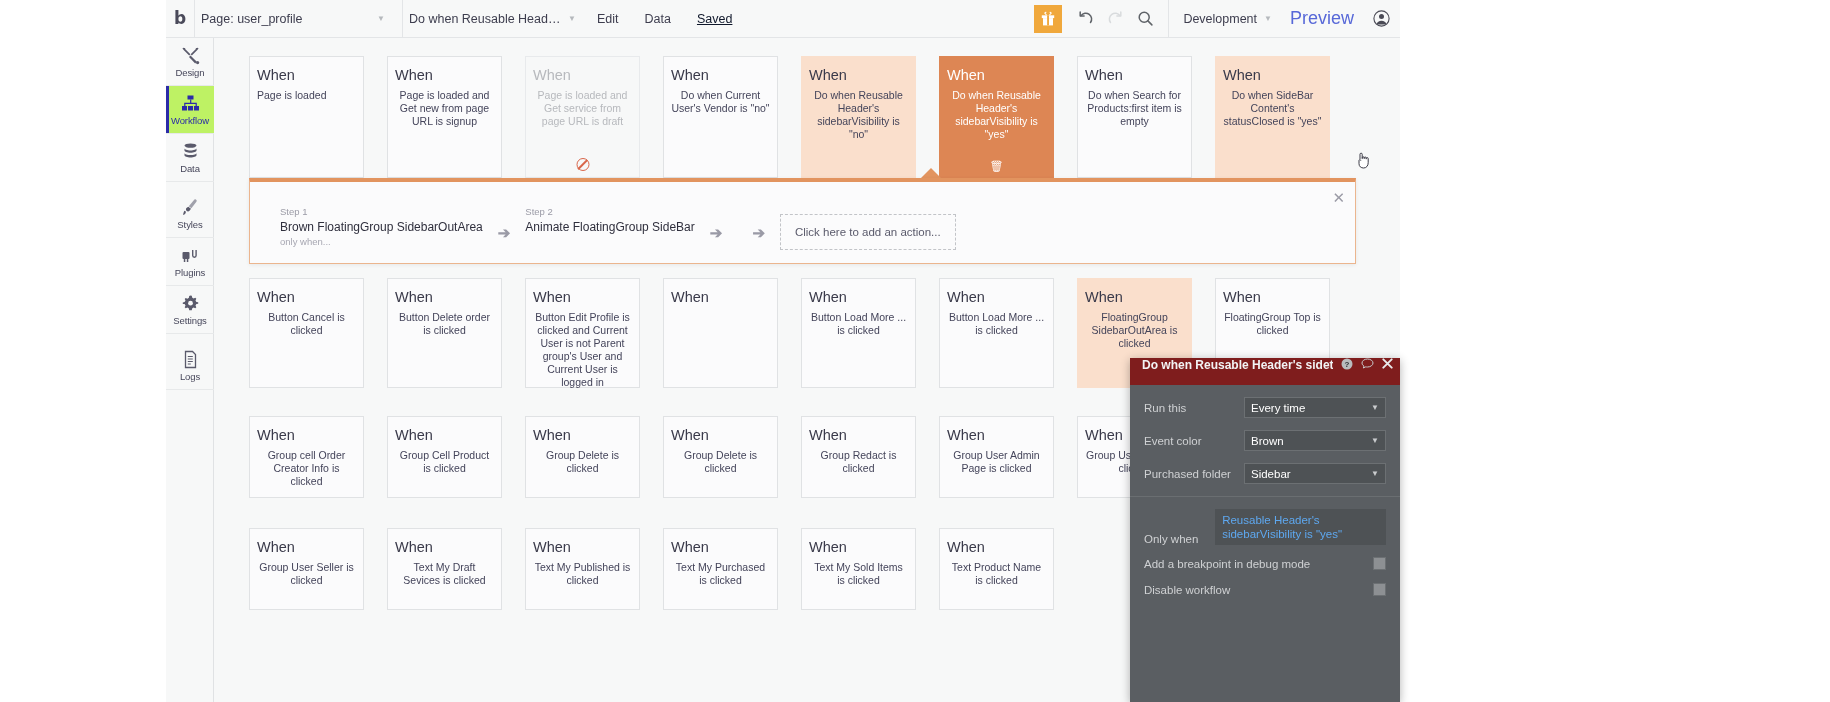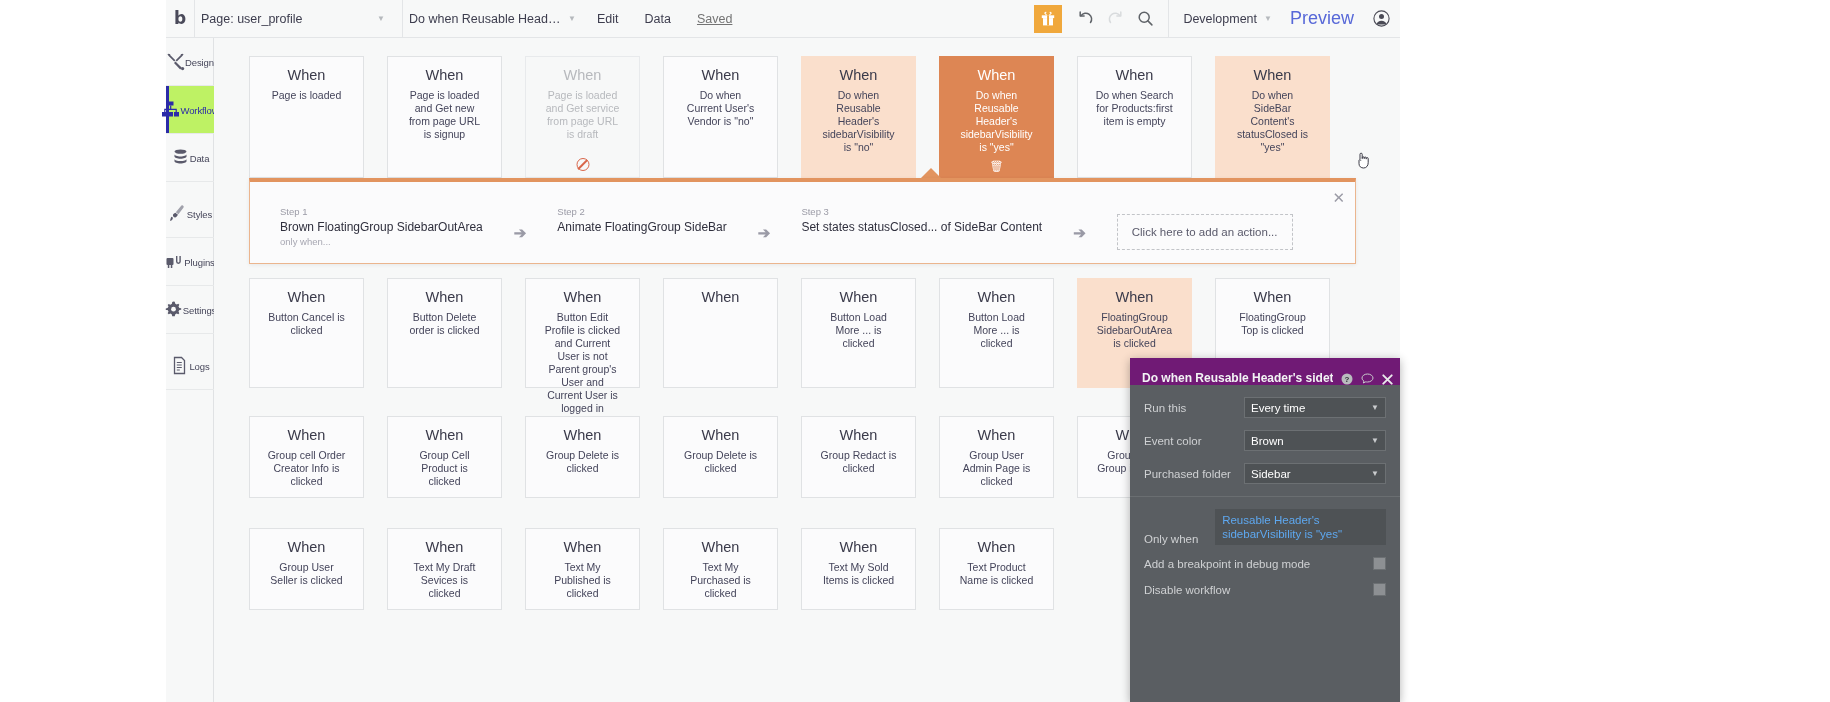--- a/index.html
+++ b/index.html
@@ -36,21 +36,21 @@
     margin-left: 6px; color: #b6b9bd; font-size: 8px; line-height: 1;
   }
   .tb-page { width: 208px; }
   .tb-page .lbl { width: 170px; }
   .tb-event { width: 182px; }
   .tb-event .lbl { width: 155px; text-overflow: ellipsis; }
   .tb-link {
     height: 38px; display: flex; align-items: center; padding: 0 13px;
     font-size: 12.5px; color: #3d3d4e; cursor: pointer;
   }
-  .tb-saved { color: #737373; cursor: default; text-decoration: underline; }
+  .tb-saved { color: #0f172a; cursor: default; text-decoration: underline; }
   .tb-spacer { flex: 1 1 auto; }
   .gift-btn {
     width: 28px; height: 28px; background: #f0a83c; margin-right: 10px;
     display: flex; align-items: center; justify-content: center; cursor: pointer;
     flex: 0 0 auto;
   }
   .gift-btn svg { display: block; }
   .icon-btn {
     width: 26px; height: 26px; display: flex; align-items: center; justify-content: center;
     cursor: pointer; flex: 0 0 auto; margin-right: 4px;
@@ -71,21 +71,21 @@
     cursor: pointer; margin-right: 4px;
   }
 
   
   .rail {
     position: absolute; left: 166px; top: 38px; width: 48px; height: 664px;
     background: #f7f8f8; border-right: 1px solid #e0e2e4;
   }
   .rail-item {
     position: relative; height: 48px; width: 48px;
-    display: flex; flex-direction: row; align-items: center; justify-content: center;
+    display: flex; flex-direction: column; align-items: center; justify-content: center;
     border-bottom: 1px solid #e7e9ea; cursor: pointer;
     color: #5a5a6b;
   }
   .rail-item .ri-icon { height: 20px; display: flex; align-items: center; justify-content: center; }
   .rail-item .ri-lbl { font-size: 9.5px; margin-top: 2px; letter-spacing: -.1px; color: #46465a; }
   .rail-item.active { background: #bef264; }
   .rail-item.active:before {
     content: ""; position: absolute; left: 0; top: 0; bottom: 0; width: 3px; background: #2b2ba8;
   }
   .rail-item.active .ri-lbl { color: #2b2ba8; }
@@ -98,22 +98,22 @@
   
   .canvas {
     position: absolute; left: 214px; top: 38px; width: 1186px; height: 664px;
     background: #f7f8f8; overflow: hidden;
   }
 
   .row { position: absolute; left: 0; display: flex; gap: 23px; padding-left: 35px; }
 
   .card {
     width: 115px; background: #fbfbfc; border: 1px solid #e0e2e4;
-    display: flex; flex-direction: column; align-items: center;
-    padding: 10px 17px 8px; position: relative;
+    display: flex; flex-direction: column; align-items: flex-start;
+    padding: 10px 7px 8px; position: relative;
   }
   .card .when {
     font-size: 14.5px; color: #3a3a4a; font-weight: 400; margin-bottom: 6px;
   }
   .card .cond {
     font-size: 10.5px; line-height: 13px; color: #44445a; text-align: center;
   }
   .card.dim { background: #f7f8f8; border-color: #e8eaec; }
   .card.dim .when, .card.dim .cond { color: #b7b9bd; }
   .card.light { background: #fadfcc; border-color: #fadfcc; }
@@ -152,21 +152,21 @@
   .steps-arrow {
     position: absolute; left: 707px; top: 130px; width: 0; height: 0;
     border-left: 10px solid transparent; border-right: 10px solid transparent;
     border-bottom: 10px solid #e2945f;
   }
   .steps-close {
     position: absolute; right: 10px; top: 8px; font-size: 15px; color: #9b9ba6;
     cursor: pointer; line-height: 1;
   }
   .steps-inner {
-    display: flex; align-items: flex-start; padding: 24px 0 0 30px; gap: 16px;
+    display: flex; align-items: flex-start; padding: 24px 0 0 30px; gap: 0;
   }
   .step { position: relative; }
   .step .num { font-size: 9.5px; color: #9b9ba6; margin-bottom: 3px; }
   .step .desc { font-size: 12px; color: #2f2f3d; white-space: nowrap; }
   .step .sub { font-size: 9.5px; color: #a7a7b2; margin-top: 2px; }
   .step-arrow {
     align-self: center; margin: 0 15px; color: #9a9aa6; font-size: 15px;
     padding-top: 10px; font-weight: 700;
   }
   .add-action {
@@ -175,21 +175,21 @@
     cursor: pointer; white-space: nowrap;
   }
 
   
   .prop-panel {
     position: absolute; left: 1130px; top: 358px; width: 270px; height: 344px;
     background: #5a5e62; box-shadow: 0 2px 9px rgba(0,0,0,.3);
     font-size: 11.5px; color: #e7e8ea;
   }
   .prop-head {
-    height: 27px; background: #701a75; display: flex; align-items: flex-end;
+    height: 27px; background: #7f1d1d; display: flex; align-items: flex-start;
     padding: 0 7px 0 12px;
   }
   .prop-title { flex: 1 1 auto; font-size: 12px; font-weight: 700; color: #f2f3f4; white-space: nowrap; overflow: hidden; }
   .prop-head .hicon { margin-left: 8px; cursor: pointer; display: flex; align-items: center; }
   .prop-body { padding: 12px 14px 0 14px; }
   .prow { display: flex; align-items: center; margin-bottom: 12px; }
   .prow .plabel { width: 100px; color: #cfd1d3; font-size: 11.5px; }
   .pselect {
     flex: 1 1 auto; height: 21px; background: #4e5255; border: 1px solid #6c7073;
     display: flex; align-items: center; padding: 0 6px; color: #fff; font-size: 11.5px;
@@ -428,24 +428,20 @@
           <div class="sub">only when...</div>
         </div>
         <div class="step-arrow">➔</div>
 
         <div class="step">
           <div class="num">Step 2</div>
           <div class="desc">Animate FloatingGroup SideBar</div>
         </div>
         <div class="step-arrow">➔</div>
 
-        <div class="step">
-          <div class="num">Step 3</div>
-          <div class="desc">Set states statusClosed... of SideBar Content</div>
-        </div>
         <div class="step-arrow">➔</div>
 
         <div class="add-action">Click here to add an action...</div>
       </div>
     </div>
 
     <div class="row" id="row2">
         <div class="card">
           <div class="when">When</div>
           <div class="cond">Button Cancel is clicked</div>

